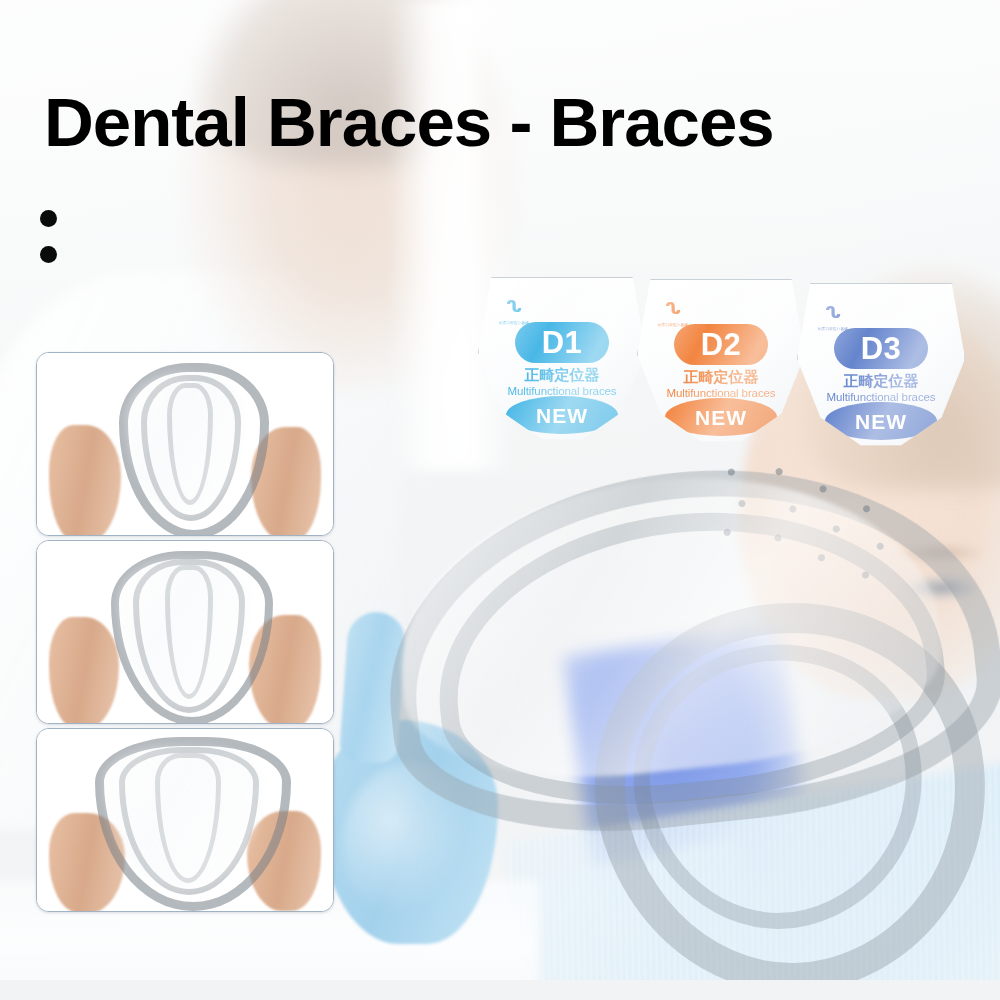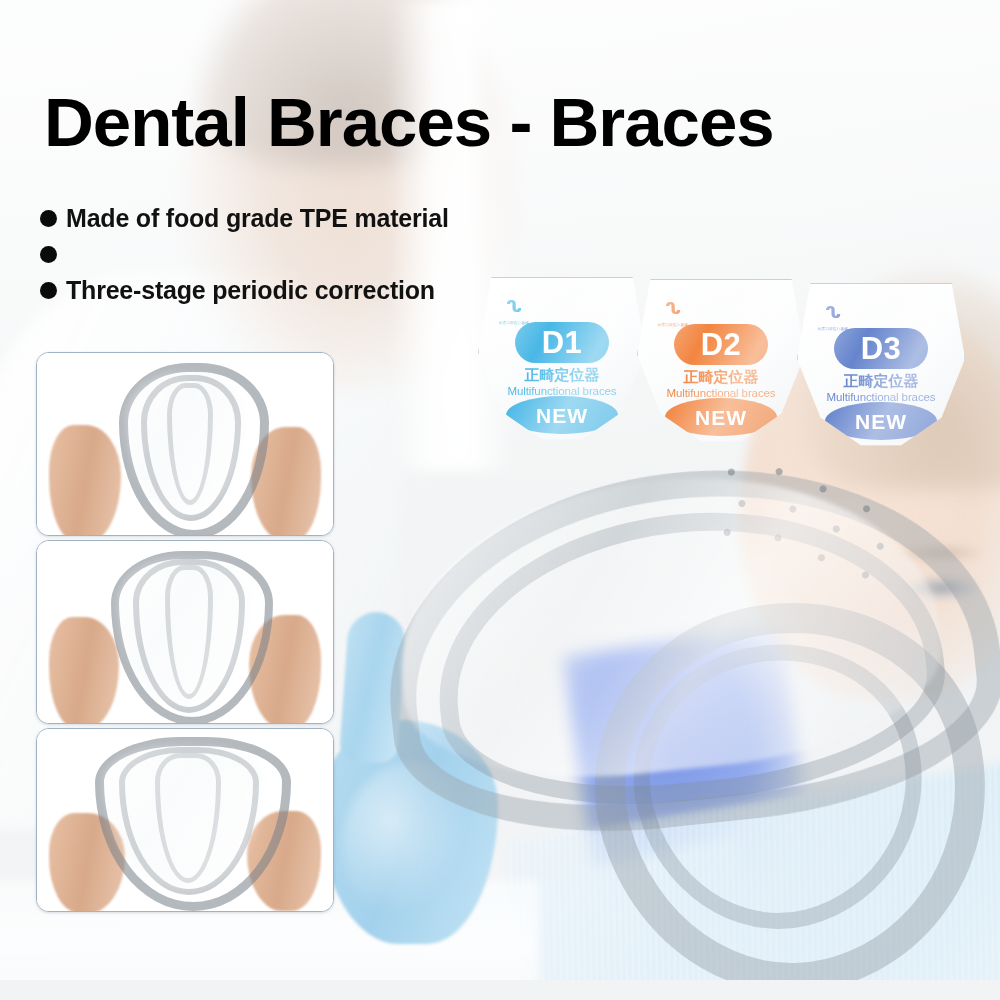--- a/index.html
+++ b/index.html
@@ -285,28 +285,23 @@
     <div class="glove-fist"></div>
     <div class="glove-thumb"></div>
     <div class="glove-shadow"></div>
   </div>
 
   <div class="title">Dental Braces - Braces</div>
 
   <div class="bullets">
     <div class="bullet-row">
       <span class="bullet-dot"></span>
-      <span class="bullet-text">Made of food grade TPE material</span>
     </div>
     <div class="bullet-row">
       <span class="bullet-dot"></span>
-    </div>
-    <div class="bullet-row">
-      <span class="bullet-dot"></span>
-      <span class="bullet-text">Three-stage periodic correction</span>
     </div>
   </div>
 
   <div class="thumb" id="thumb-1">
     <div class="thumb-inner">
       <div class="tfinger left" style="top:72px;width:72px;height:118px;"></div>
       <div class="tfinger right" style="top:74px;width:70px;height:114px;"></div>
       <div class="aligner" style="left:78px;top:8px;width:140px;height:166px;">
         <div class="al-arc" style="left:4px;top:2px;width:132px;height:158px;border-width:9px;border-radius:46% 46% 50% 50%/34% 34% 66% 66%;"></div>
         <div class="al-arc" style="left:26px;top:14px;width:88px;height:134px;border-width:6px;border-radius:46% 46% 50% 50%/32% 32% 68% 68%;opacity:.75;"></div>

